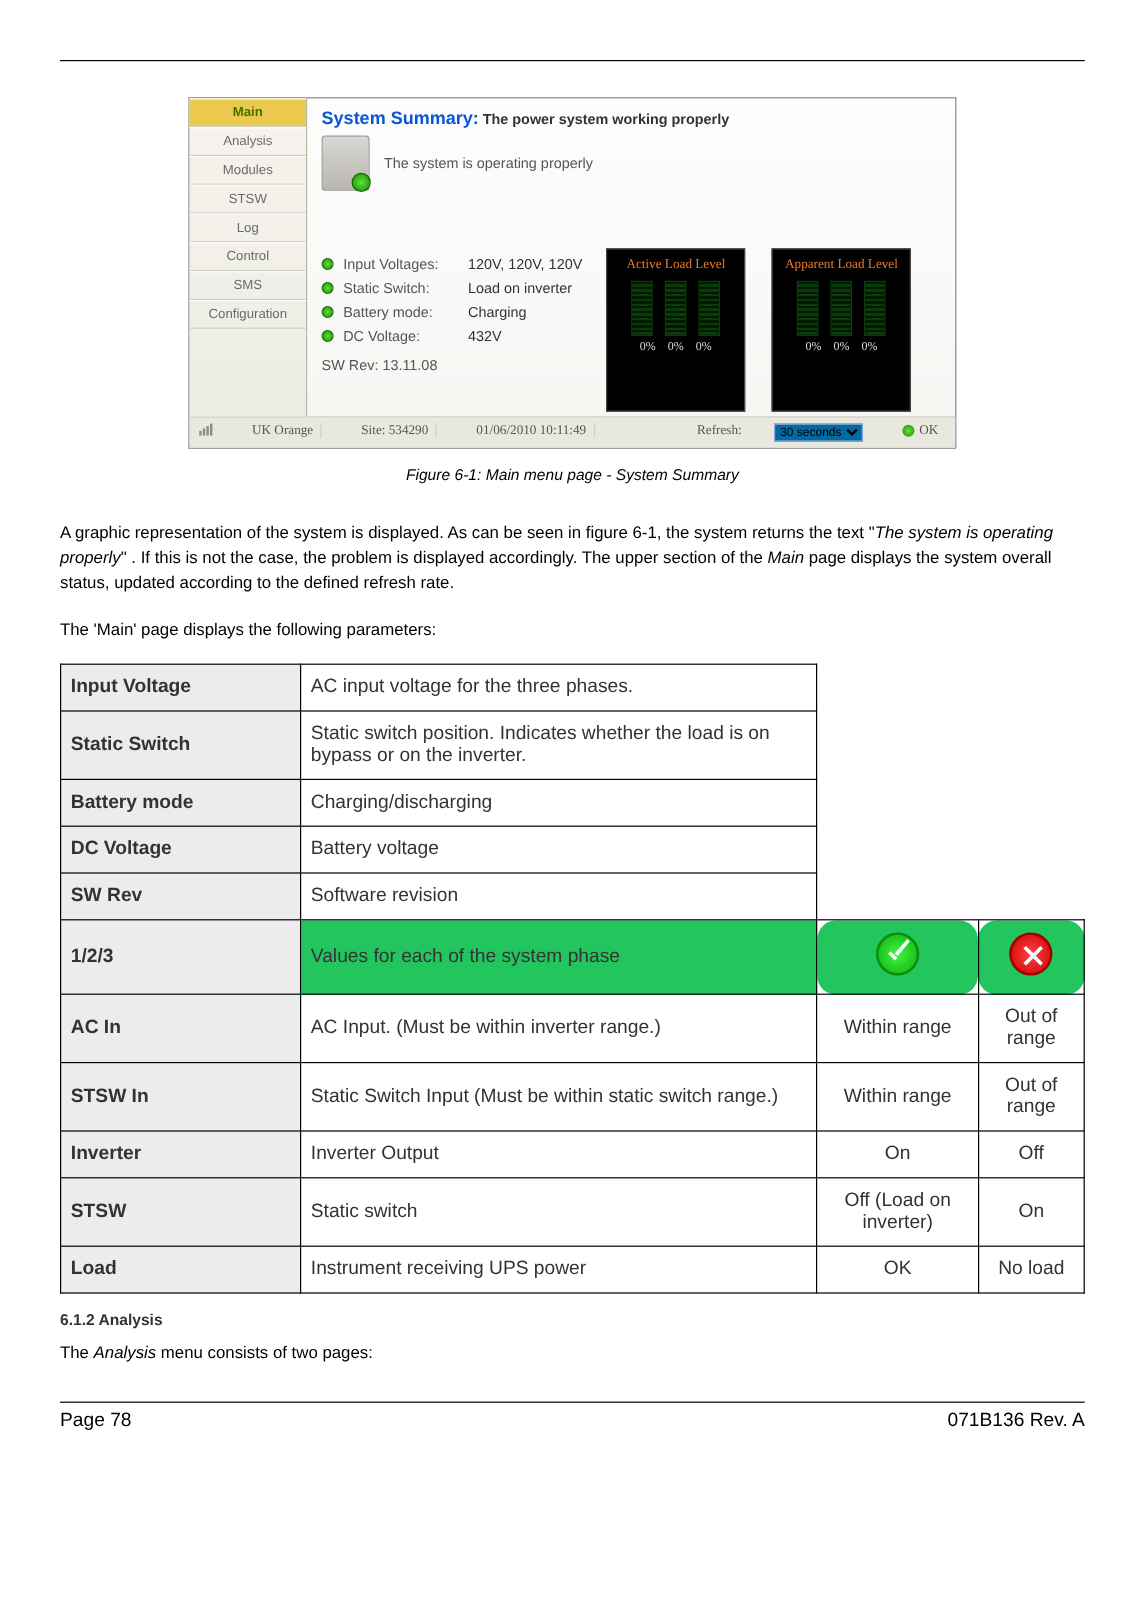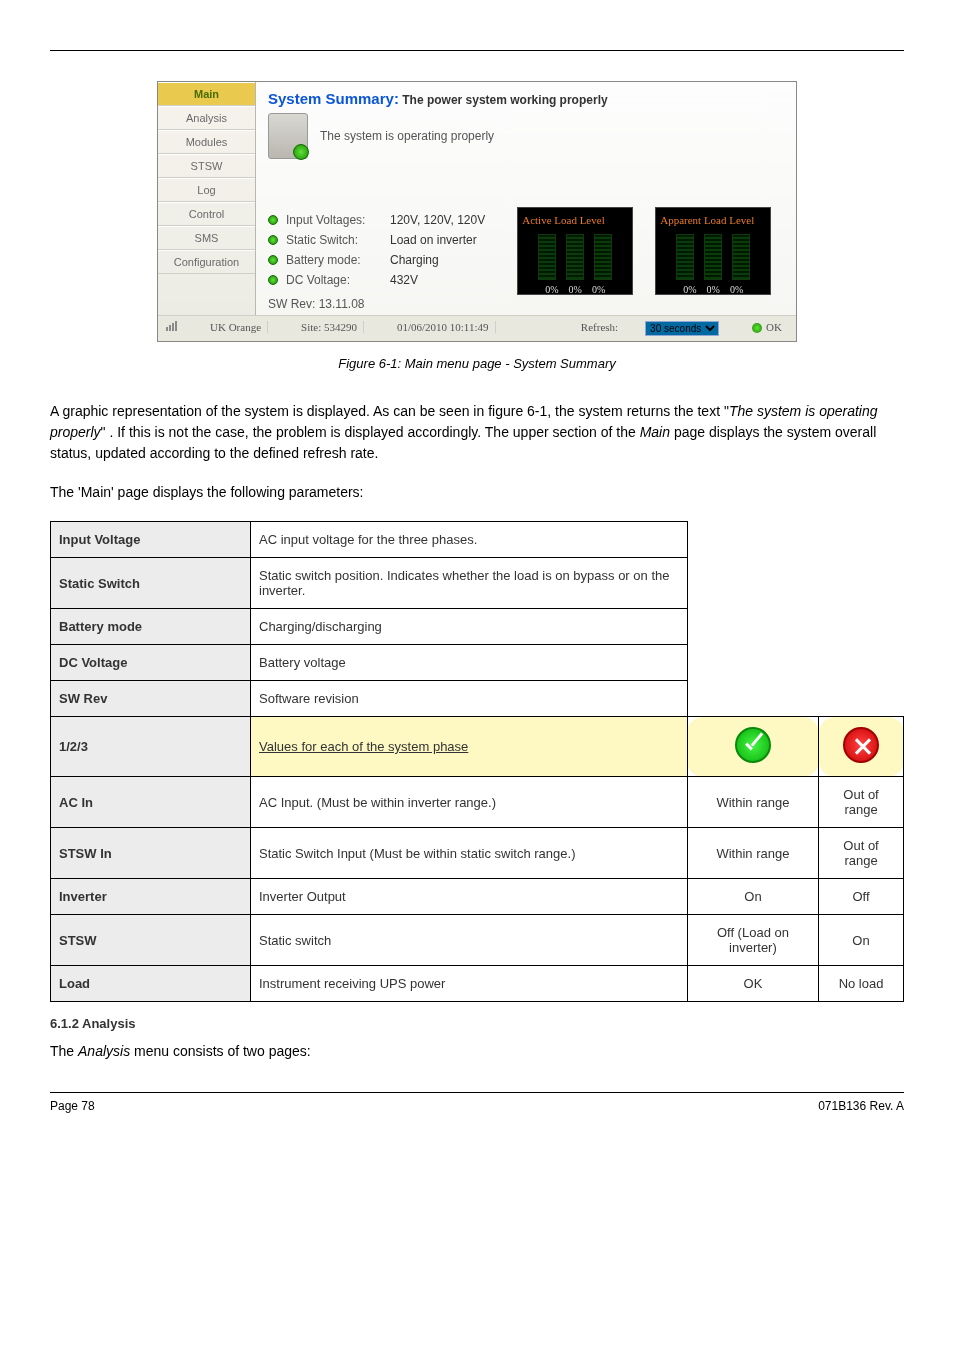--- a/index.html
+++ b/index.html
@@ -14,60 +14,60 @@
   .side-nav { width:98px; background: linear-gradient(#f6f3ec,#ecece5); border-right:1px solid #b9b8ac; }
   .side-nav .nav-item { font-family: Verdana, Arial, sans-serif; font-size: 11px; color:#6a6a6a; text-align:center; padding:5px 0; border-bottom:1px solid #cfcfc3; border-top:1px solid #fff; cursor:pointer; }
   .side-nav .nav-item.active { background:#e9c94e; color:#4a6d00; font-weight:bold; }
   .content { flex:1; padding:8px 12px 4px 12px; position:relative; }
   .sys-title { color:#0a56d6; font-weight:bold; font-family: Verdana, Arial; font-size:15px; }
   .sys-sub { color:#333; font-weight:bold; font-size:12px; }
   .sys-row { display:flex; align-items:center; gap:12px; margin:6px 0 10px 0; }
   .dev-icon { width:40px; height:46px; background:linear-gradient(#d8d7d2,#b9b7af); border:1px solid #999; border-radius:3px; position:relative; }
   .dev-icon::after { content:""; position:absolute; right:-2px; bottom:-2px; width:14px; height:14px; border-radius:50%; background:radial-gradient(#5fe23a,#1a8a00); border:1px solid #0e6b00; }
   .sys-msg { color:#555; font-size:12px; }
-  .info-block { display:flex; gap:32px;margin-top:48px; }
+  .info-block { display:flex; gap:20px;margin-top:48px; }
   .info-list { font-family: Verdana, Arial; color:#555; }
   .info-list .line { display:flex; align-items:center; gap:8px; margin:6px 0; }
   .dot { width:10px; height:10px; border-radius:50%; background:radial-gradient(#5fe23a,#1a8a00); border:1px solid #0e6b00; flex-shrink:0; }
   .lbl { width:96px; color:#555; }
   .val { color:#333; }
   .swrev { color:#555; margin-top:10px; font-family: Liberation Sans, sans-serif; }
 
   .gauges { display:flex; gap:22px; }
-  .gauge-box { width:116px; height:88px; background:#000; color:#e05a1a; border:1px solid #444; padding:6px 4px; font-family: Verdana; }
+  .gauge-box { width:116px; height:136px; background:#000; color:#e05a1a; border:1px solid #444; text-align:center; padding:6px 4px; font-family: Verdana; }
   .gauge-box.green .bars .bar { background: repeating-linear-gradient(to top,#0b3a0b,#0b3a0b 2px,#001a00 2px,#001a00 4px); }
   .gauge-title { font-size:11px; color:#e87a2a; }
   .bars { display:flex; justify-content:center; gap:10px; margin:8px 0 4px 0; }
   .bar { width:18px; height:46px; background: repeating-linear-gradient(to top,#0b3a0b,#0b3a0b 2px,#001a00 2px,#001a00 4px); border:1px solid #0e3a0e; }
   .pcts { display:flex; justify-content:center; gap:10px; font-size:10px; color:#ddd; }
 
   .statusbar { display:flex; align-items:flex-start; gap:27px; background:#e9e8df; border-top:1px solid #cfcfc3; padding:5px 8px; font-family: Verdana; font-size:11px; color:#555; }
   .statusbar .signal-icon { display:flex; align-items:flex-end; gap:1px; }
   .signal-icon span { width:2px; background:#8a8a8a; }
   .signal-icon span:nth-child(1){height:4px;} .signal-icon span:nth-child(2){height:6px;} .signal-icon span:nth-child(3){height:8px;} .signal-icon span:nth-child(4){height:10px;}
   .statusbar .cell { padding:0 6px; border-right:1px solid #cfcfc3; }
   .statusbar .cell:last-child{border-right:none;}
   select.refresh { font-size:10px; border:1px solid #8fa8d6; background:#0369a1; }
   .ok-dot { width:10px; height:10px; border-radius:50%; background:radial-gradient(#5fe23a,#1a8a00); display:inline-block; margin-right:4px; vertical-align:middle; }
 
   
   .fig-label { text-align:center; margin:14px 0 30px 0; font-size:13px; color:#000; }
   .doc-text { font-size:14px; color:#000; margin:0 0 18px 0; line-height:1.5; }
-  table.main-table { border-collapse:collapse; width:100%; font-size:13px; }
+  table.main-table { border-collapse:collapse; width:100%; font-size:16px; }
   table.main-table td { border:1px solid #000; padding:10px 8px; vertical-align:middle; }
   .th { background:#ececec; font-weight:bold; }
-  .light { background:#fef9c3;text-decoration:underline; }
+  .light { background:#22c55e; }
   .center { text-align:center;border-radius:16px; }
   .big-icon-ok { width:36px; height:36px; border-radius:50%; background:radial-gradient(#43f543,#0baf0b); display:inline-block; position:relative; border:2px solid #0a8a0a; }
   .big-icon-ok::after{ content:""; position:absolute; left:8px; top:16px; width:8px; height:3px; background:#fff; transform:rotate(45deg); }
   .big-icon-ok::before{ content:""; position:absolute; left:12px; top:9px; width:16px; height:3px; background:#fff; transform:rotate(-50deg); }
   .big-icon-fail { width:36px; height:36px; border-radius:50%; background:radial-gradient(#ff4545,#cc0000); display:inline-block; position:relative; border:2px solid #a00000; }
   .big-icon-fail::before, .big-icon-fail::after { content:""; position:absolute; left:8px; top:16px; width:20px; height:3px; background:#fff; }
   .big-icon-fail::before{ transform:rotate(45deg);} .big-icon-fail::after{ transform:rotate(-45deg);}
-  .foot { font-size:12px; color:#000; margin-top:4px; }
+  .foot { font-size:16px; color:#000; margin-top:4px; }
   .h4 { font-weight:bold; font-size:13px; margin:14px 0 10px 0; }
   .w1 { width:200px; }
 </style>
 </head>
 <body>
 <div class="page">
 
 <hr class="top-rule">
 
 <div class="panel-wrap">

